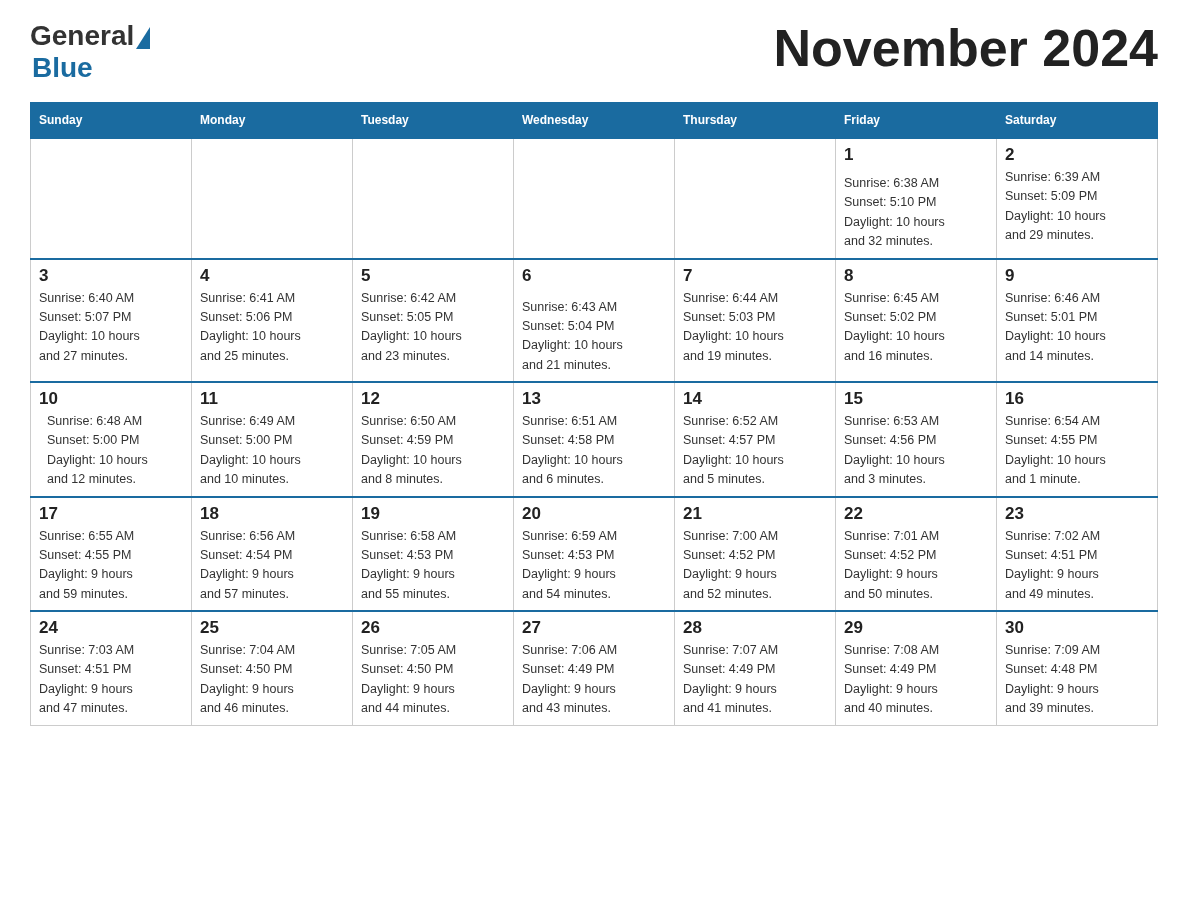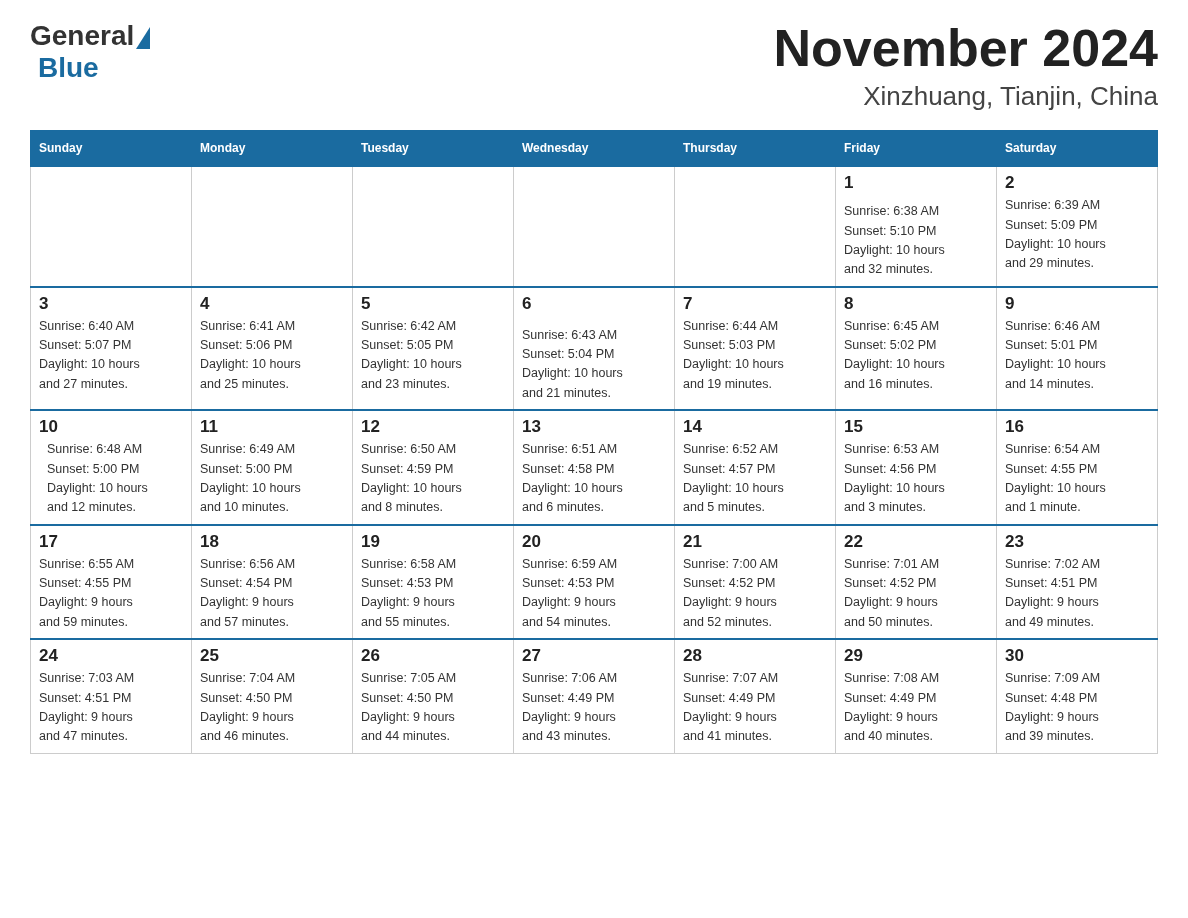--- a/index.html
+++ b/index.html
@@ -36,21 +36,21 @@
       height: 0;
       border-left: 14px solid transparent;
       border-bottom: 22px solid #1a6ba0;
       margin-left: 2px;
       margin-top: 4px;
     }
     .logo-blue {
       font-size: 28px;
       font-weight: bold;
       color: #1a6ba0;
-      margin-left: 8px;
+      margin-left: 2px;
       font-family: Arial, sans-serif;
     }
     .title-section {
       text-align: right;
     }
     .month-year {
       font-size: 52px;
       font-weight: bold;
       color: #222;
       line-height: 1.1;
@@ -111,21 +111,20 @@
 <div class="header">
   <div class="logo">
     <div class="logo-top">
       <span class="logo-general">General</span>
       <div class="logo-triangle"></div>
     </div>
     <span class="logo-blue">Blue</span>
   </div>
   <div class="title-section">
     <div class="month-year">November 2024</div>
-    <div class="location">Xinzhuang, Tianjin, China</div>
   </div>
 </div>
 
 <table class="calendar">
   <thead>
     <tr>
     <th>Sunday</th>
         <th>Monday</th>
         <th>Tuesday</th>
         <th>Wednesday</th>

